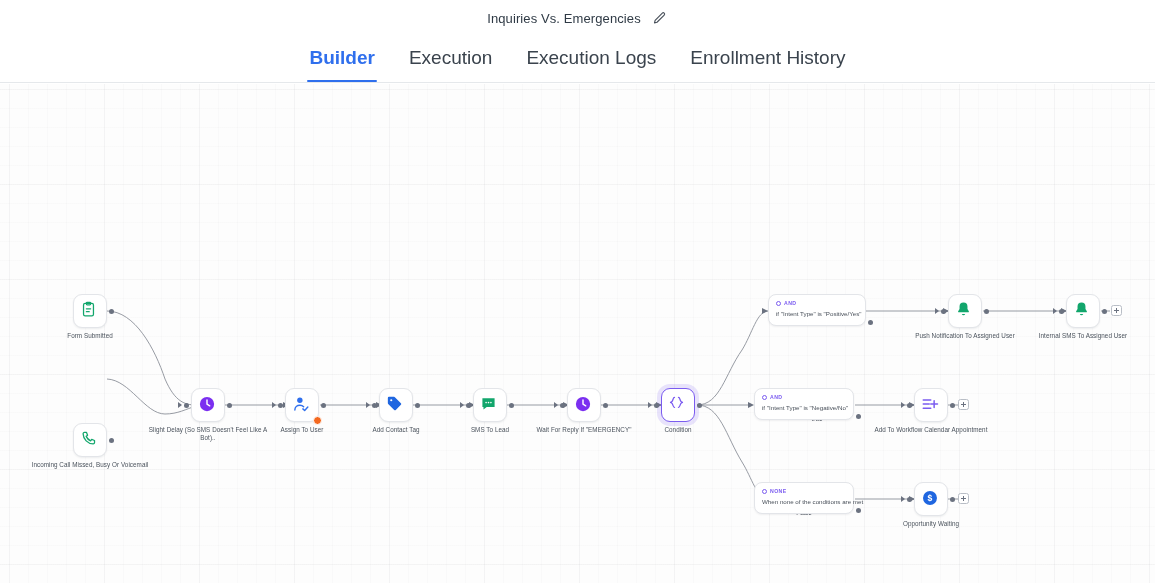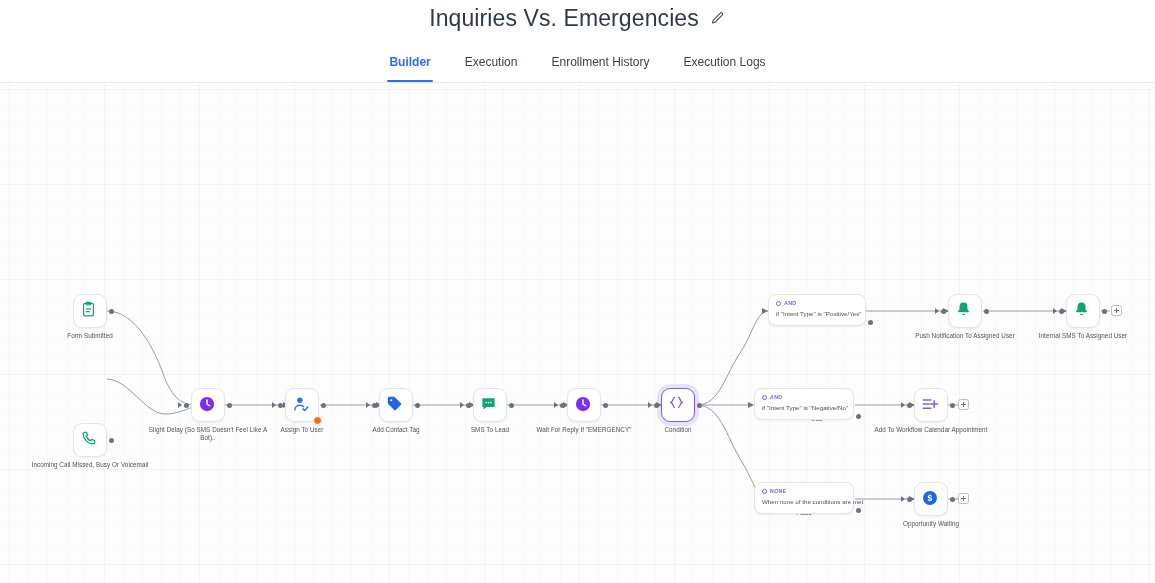--- a/index.html
+++ b/index.html
@@ -12,21 +12,21 @@
   .app { position: relative; width: 1155px; height: 583px; }
 
   
   .header {
     position: relative;
     height: 36px;
     display: flex; align-items: center; justify-content: center;
     background: #ffffff;
   }
   .wf-title {
-    font-size: 23px;
+    font-size: 13px;
     color: #2f3a45;
     letter-spacing: .1px;
   }
   .edit-icon {
     margin-left: 11px;
     width: 16px; height: 16px;
     display: inline-flex; align-items: center; justify-content: center;
     cursor: pointer;
     color: #48505a;
   }
@@ -34,21 +34,21 @@
 
   
   .tabbar {
     height: 47px;
     border-bottom: 1px solid #e5e8eb;
     display: flex; align-items: flex-end; justify-content: center;
     gap: 0px;
     background: #ffffff;
   }
   .tab {
-    font-size: 12px;
+    font-size: 19px;
     color: #3a434d;
     padding: 0 17px 13px 17px;
     cursor: pointer;
     position: relative;
     white-space: nowrap;
   }
   .tab.active { color: #2f6fed; font-weight: bold; }
   .tab.active::after {
     content: "";
     position: absolute;
@@ -200,22 +200,22 @@
     <span class="edit-icon">
       <svg viewBox="0 0 24 24" width="15" height="15" fill="none" stroke="currentColor" stroke-width="1.8" stroke-linecap="round" stroke-linejoin="round">
         <path d="M16.5 3.5a2.1 2.1 0 0 1 3 3L8 18l-4 1 1-4 11.5-11.5z"></path>
       </svg>
     </span>
   </div>
 
   <div class="tabbar">
     <div class="tab active">Builder</div>
     <div class="tab">Execution</div>
+    <div class="tab">Execution Logs</div>
     <div class="tab">Enrollment History</div>
-    <div class="tab">Execution Logs</div>
   </div>
 
   <div class="canvas">
 
     <svg class="edges" viewBox="0 0 1155 499" preserveAspectRatio="none">
       <g stroke="#8b9099" stroke-width="0.9" fill="none">
 
         <path d="M107,227 C135,227 155,265 165,295 C175,318 185,321 196,321"></path>
         <path d="M107,295 C130,296 145,330 165,330 C178,330 186,325 196,322"></path>
 

